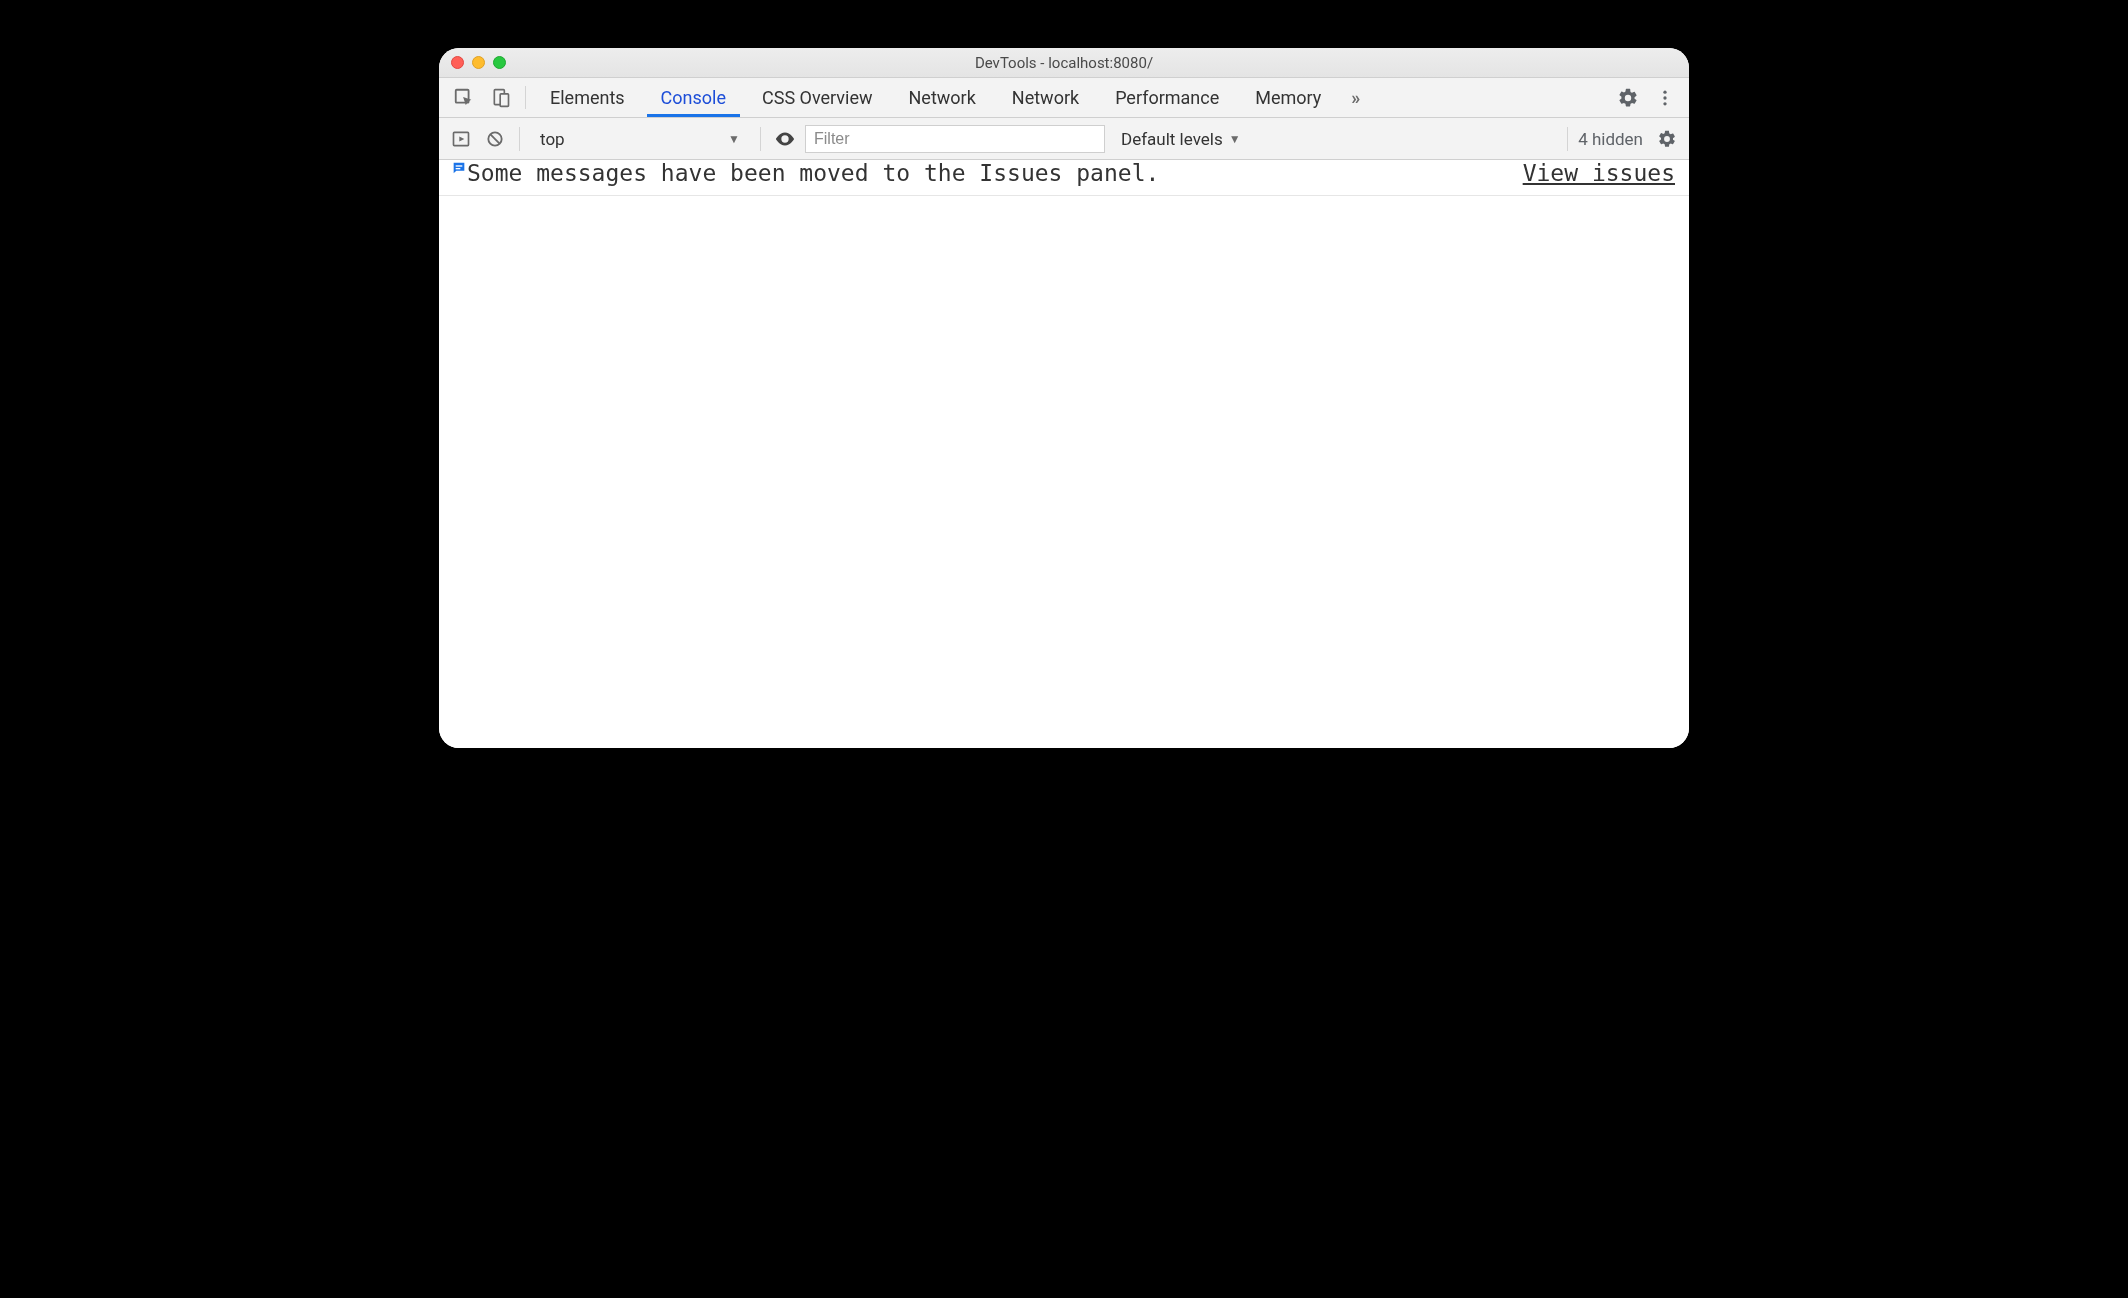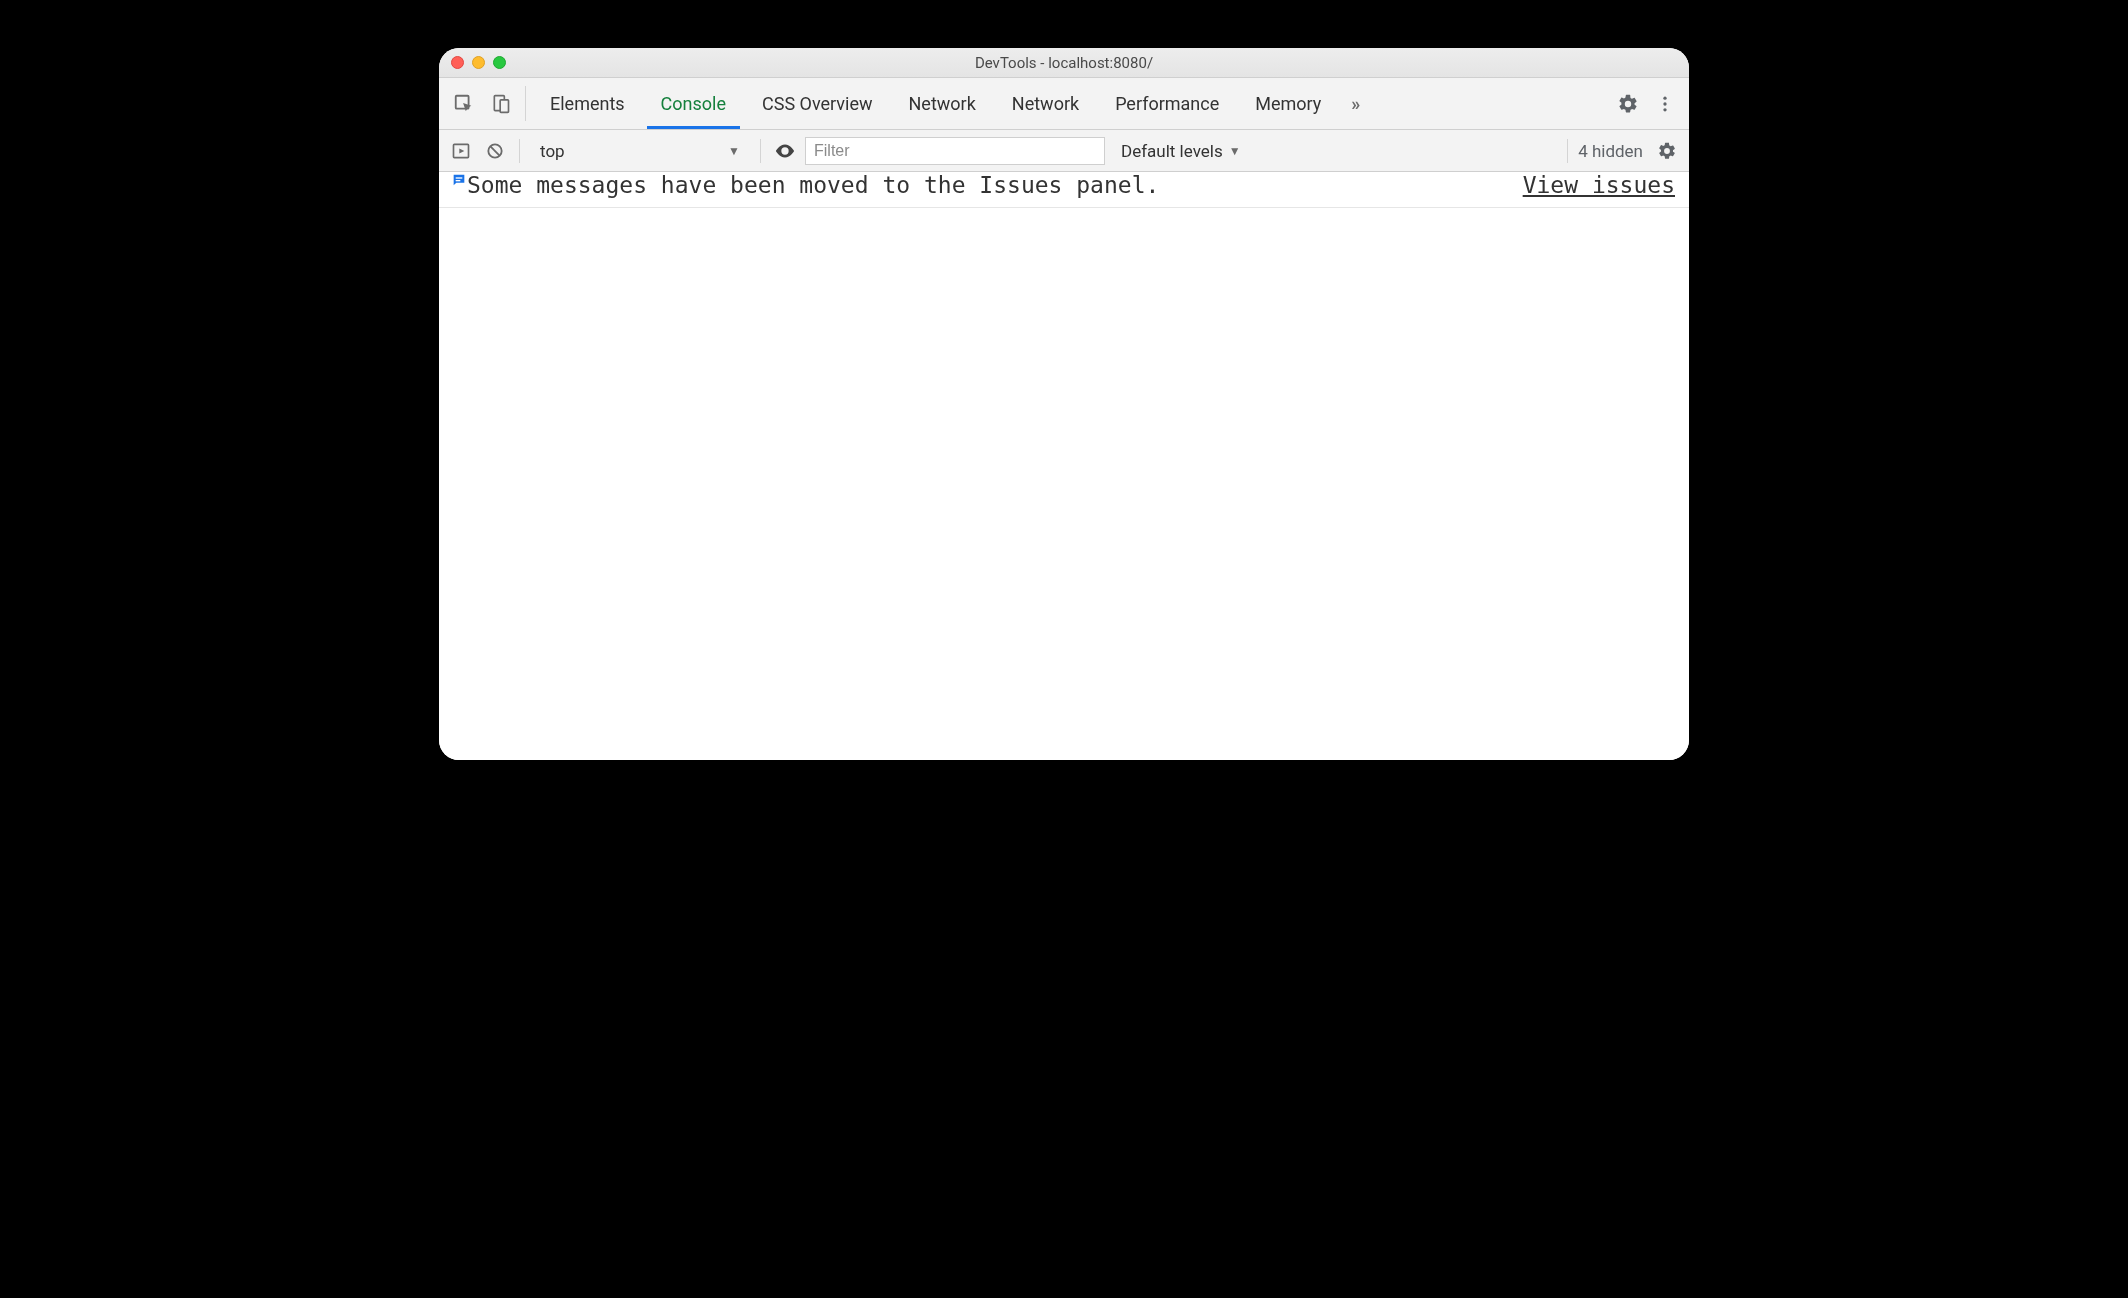--- a/index.html
+++ b/index.html
@@ -47,21 +47,21 @@
   .titlebar-title {
     position: absolute;
     left: 0; right: 0;
     text-align: center;
     font-size: 15px;
     color: #4a4a4a;
     pointer-events: none;
   }
   
   .tabbar {
-    height: 52px;
+    height: 40px;
     background: #f3f3f3;
     border-bottom: 1px solid #cfcfcf;
     display: flex;
     align-items: stretch;
     padding: 0 6px;
     font-size: 18px;
     color: #333;
   }
   .tabbar .icon-btn {
     display: flex; align-items: center; justify-content: center;
@@ -74,21 +74,21 @@
   }
   .tabs { display: flex; align-items: stretch; flex: 0 0 auto; }
   .tab {
     display: flex; align-items: center;
     padding: 0 18px;
     color: #333;
     cursor: default;
     position: relative;
   }
   .tab.active {
-    color: #15803d;
+    color: #1d4ed8;
     font-weight: 400;
   }
   .tab.active::after {
     content: "";
     position: absolute;
     left: 4px; right: 4px; bottom: 0;
     height: 3px;
     background: #1a73e8;
   }
   .tabbar-flex { flex: 1; }

